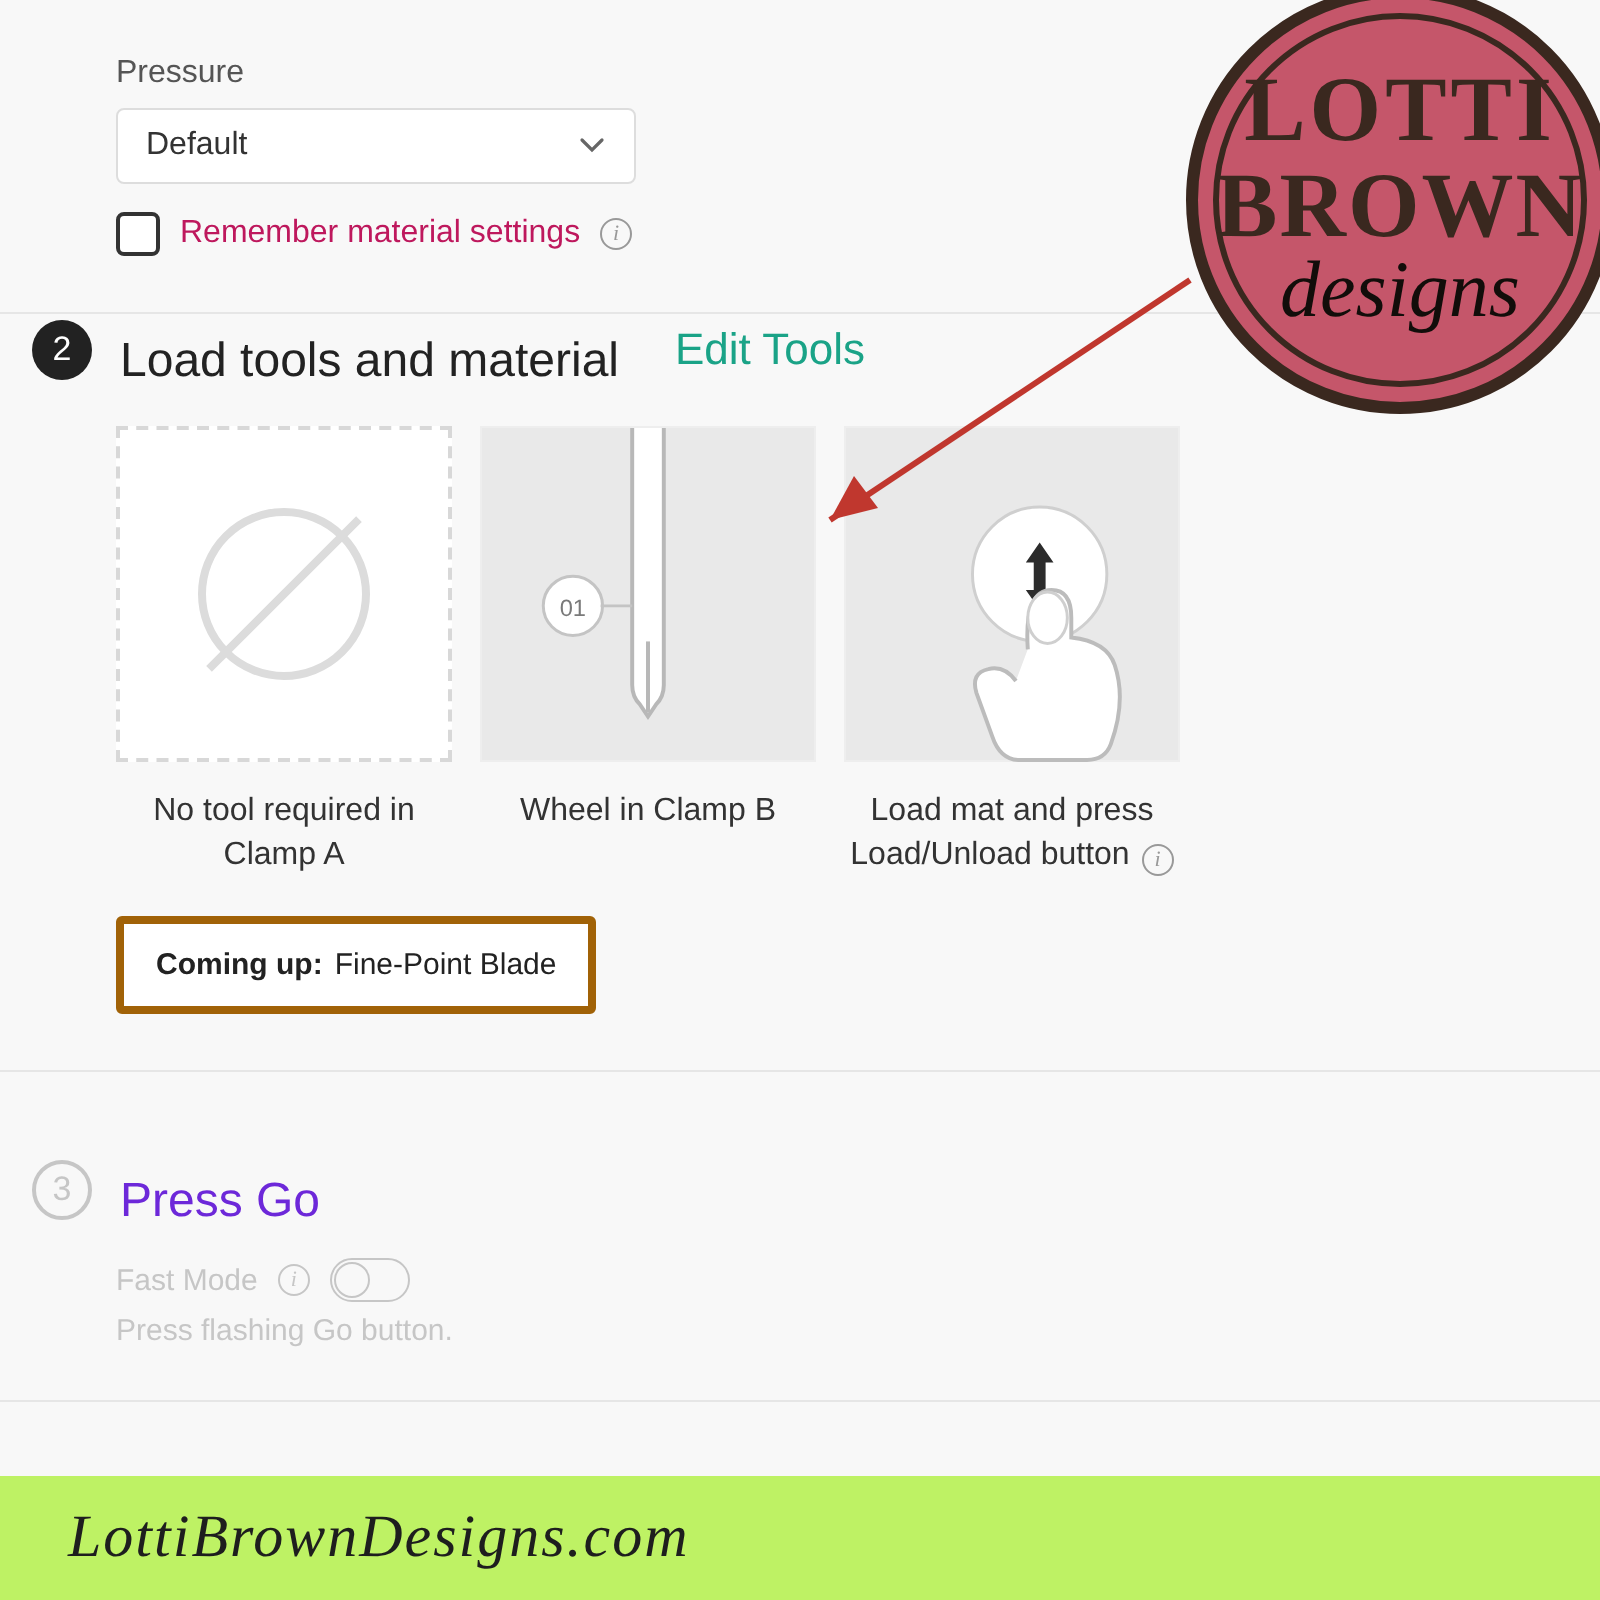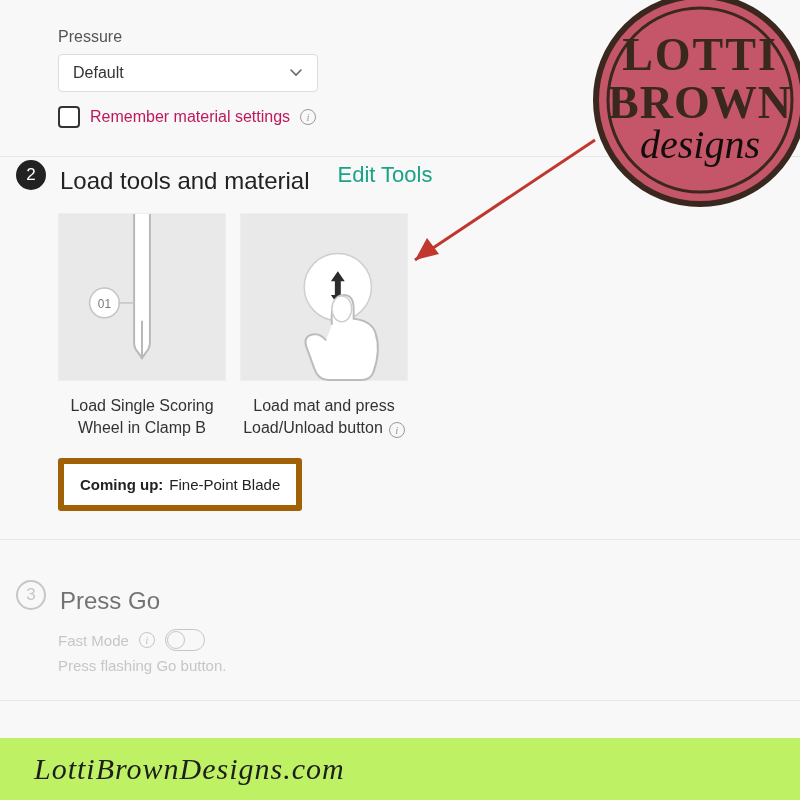--- a/index.html
+++ b/index.html
@@ -20,38 +20,38 @@
   .step-head { display: flex; align-items: center; gap: 14px; position: relative; }
   .step-num { width: 30px; height: 30px; border-radius: 50%; background: #222; color: #fff; display: flex; align-items: center; justify-content: center; font-size: 17px; font-weight: 500; margin-left: -42px; flex: none; }
   .step-title { font-size: 24px; color: #222; font-weight: 400; margin-top: 12px; }
   .edit-link { font-size: 22px; color: #1aa387; cursor: pointer; margin-left: 14px; }
   .cards-row { display: flex; gap: 14px; margin-top: 18px; }
   .card { width: 168px; display: flex; flex-direction: column; align-items: center; }
   .card-img { width: 168px; height: 168px; background: #fff; border: 1px solid #eee; display: flex; align-items: center; justify-content: center; position: relative; }
   .card-img.dashed { border: 2px dashed #d8d8d8; background: #fff; }
   .card-img.shaded { background: #e9e9e9; }
   .card-caption { text-align: center; font-size: 16px; color: #333; margin-top: 14px; line-height: 1.35; display:flex; flex-direction:column; align-items:center; }
-  .coming-up { margin-top: 20px; display: inline-flex; border: 6px solid #a16207; background: #fff; border-radius: 3px; padding: 12px 16px; font-size: 15px; }
+  .coming-up { margin-top: 20px; display: inline-flex; border: 4px solid #a16207; background: #fff; border-radius: 3px; padding: 12px 16px; font-size: 15px; }
   .coming-up b { font-weight: 600; margin-right: 6px; }
 
   
   .no-circle { width: 86px; height: 86px; border: 4px solid #dcdcdc; border-radius: 50%; position: relative; }
   .no-circle::after { content:""; position:absolute; left:50%; top:50%; width:4px; height:106px; background:#dcdcdc; transform: translate(-50%,-50%) rotate(45deg); }
 
   
   .scoring-svg { width: 168px; height: 168px; }
   .press-svg { width: 168px; height: 168px; }
 
   .cap-with-info { display:inline-flex; align-items:flex-end; gap:6px; justify-content:center; }
 
   
   .step3 { position: absolute; top: 575px; left: 0; right: 0; padding: 0 58px 26px 58px; border-bottom: 1px solid #e6e6e6; color: #c6c6c6; }
   .step3 .step-head { gap: 14px; }
   .step-num-outline { width: 30px; height: 30px; border-radius: 50%; border: 2px solid #c6c6c6; color: #c6c6c6; display: flex; align-items: center; justify-content: center; font-size: 17px; margin-left: -42px; flex: none; }
-  .step3 .step-title { color: #737373; }
+  .step3 .step-title { color: #6d28d9; }
   .fast-row { display: flex; align-items: center; gap: 10px; margin-top: 14px; font-size: 15px; color:#c6c6c6; }
   .toggle { width: 40px; height: 22px; border: 1.5px solid #c6c6c6; border-radius: 12px; position: relative; }
   .toggle::after { content:""; position:absolute; width:16px; height:16px; border:1.5px solid #c6c6c6; border-radius:50%; top:1px; left:1px; background:#f8f8f8; }
   .info-dis { width:16px; height:16px; border:1.5px solid #c6c6c6; border-radius:50%; display:inline-flex; align-items:center; justify-content:center; font-size:11px; font-style:italic; font-family:Georgia,serif; color:#c6c6c6; }
   .press-go-hint { font-size: 15px; margin-top: 6px; color:#c6c6c6; }
 
   
   .arrow-svg { position:absolute; top: 130px; left: 395px; width: 210px; height: 160px; pointer-events:none; }
 
   
@@ -83,36 +83,44 @@
 
   <div class="step2">
     <div class="step-head">
       <div class="step-num">2</div>
       <div class="step-title">Load tools and material</div>
       <div class="edit-link">Edit Tools</div>
     </div>
 
     <div class="cards-row">
 
+      <div class="card">
+        <div class="card-img dashed">
+          <div class="no-circle"></div>
+        </div>
+        <div class="card-caption">
+          <span>No tool required in</span>
+          <span>Clamp A</span>
+        </div>
+      </div>
 
       <div class="card">
         <div class="card-img shaded">
           <svg class="scoring-svg" viewBox="0 0 168 168">
             <rect x="0" y="0" width="168" height="168" fill="#e9e9e9"></rect>
 
             <path d="M76 0 v130 q0 6 4 10 l4 6 l4 -6 q4 -4 4 -10 V0" fill="#ffffff" stroke="#b8b8b8" stroke-width="2"></path>
             <line x1="84" y1="108" x2="84" y2="144" stroke="#b8b8b8" stroke-width="2"></line>
 
             <circle cx="46" cy="90" r="15" fill="#ffffff" stroke="#c4c4c4" stroke-width="1.5"></circle>
             <text x="46" y="95" text-anchor="middle" font-size="12" fill="#7a7a7a" font-family="Arial">01</text>
             <line x1="60" y1="90" x2="76" y2="90" stroke="#c4c4c4" stroke-width="1.5"></line>
           </svg>
         </div>
         <div class="card-caption">
-          <span>Load Single Scoring</span>
           <span>Wheel in Clamp B</span>
         </div>
       </div>
 
       <div class="card">
         <div class="card-img shaded">
           <svg class="press-svg" viewBox="0 0 168 168">
             <rect x="0" y="0" width="168" height="168" fill="#e9e9e9"></rect>
             <circle cx="98" cy="74" r="34" fill="#ffffff" stroke="#cfcfcf" stroke-width="1.5"></circle>
 

